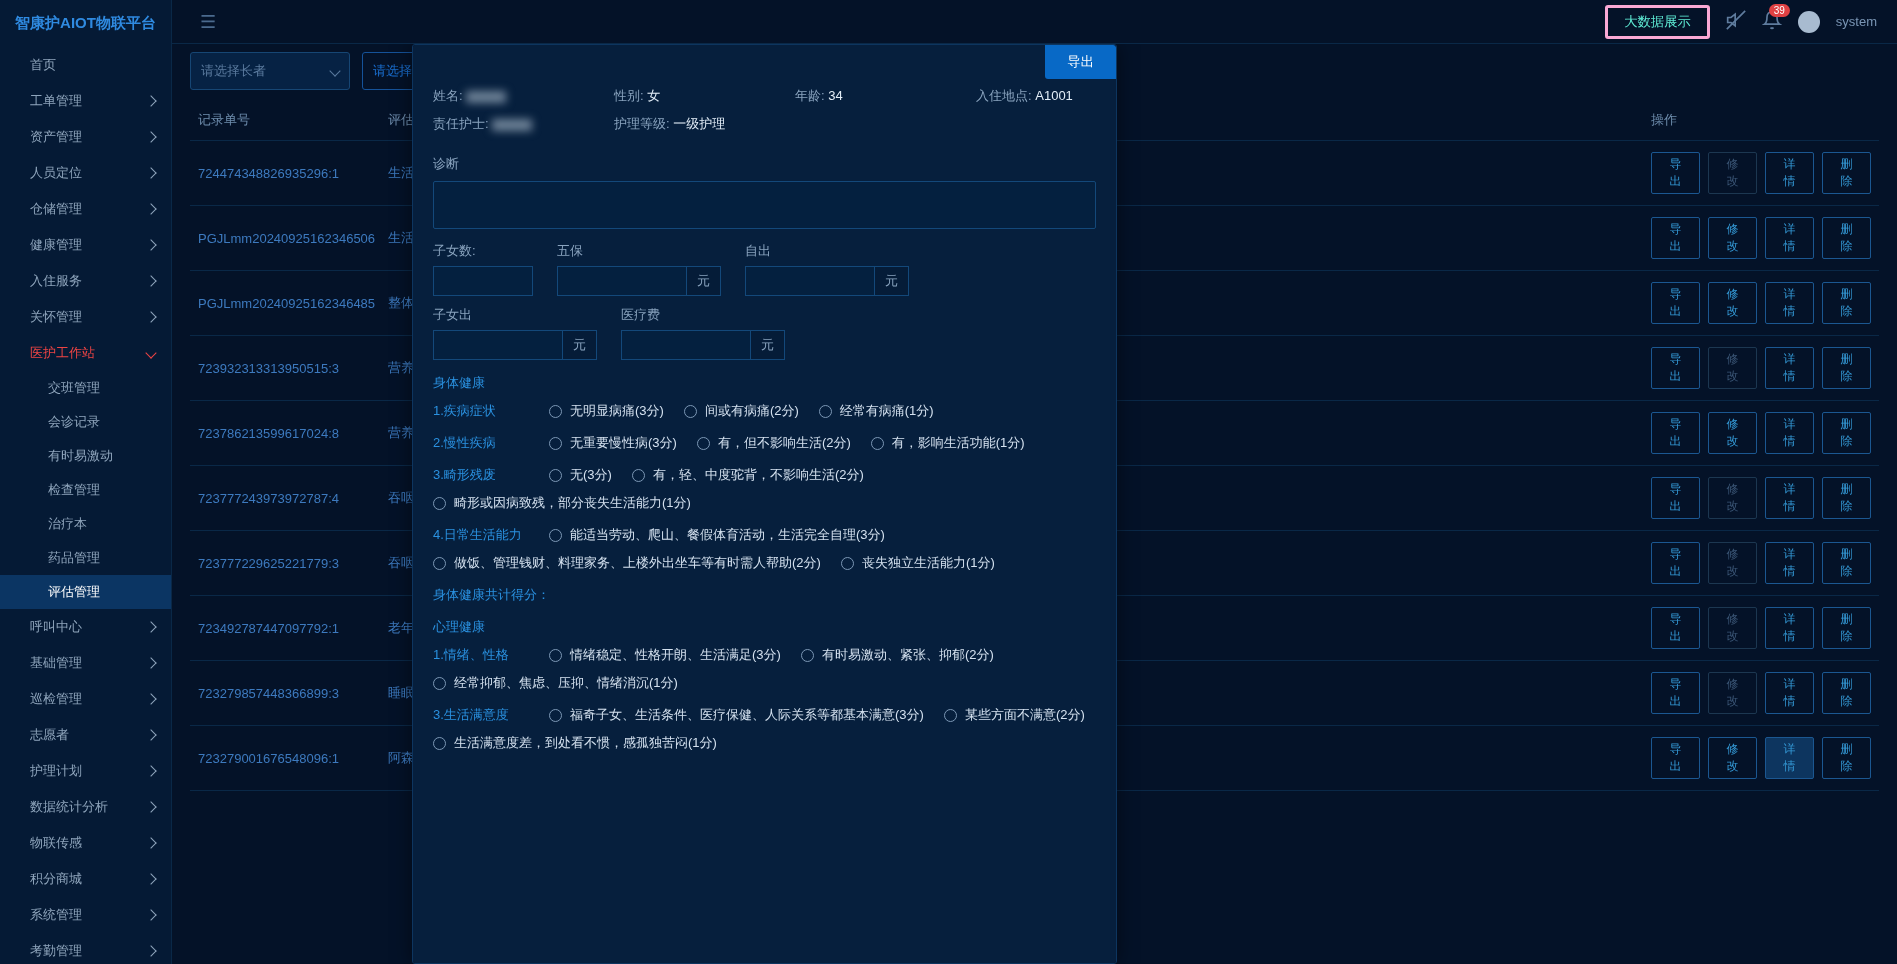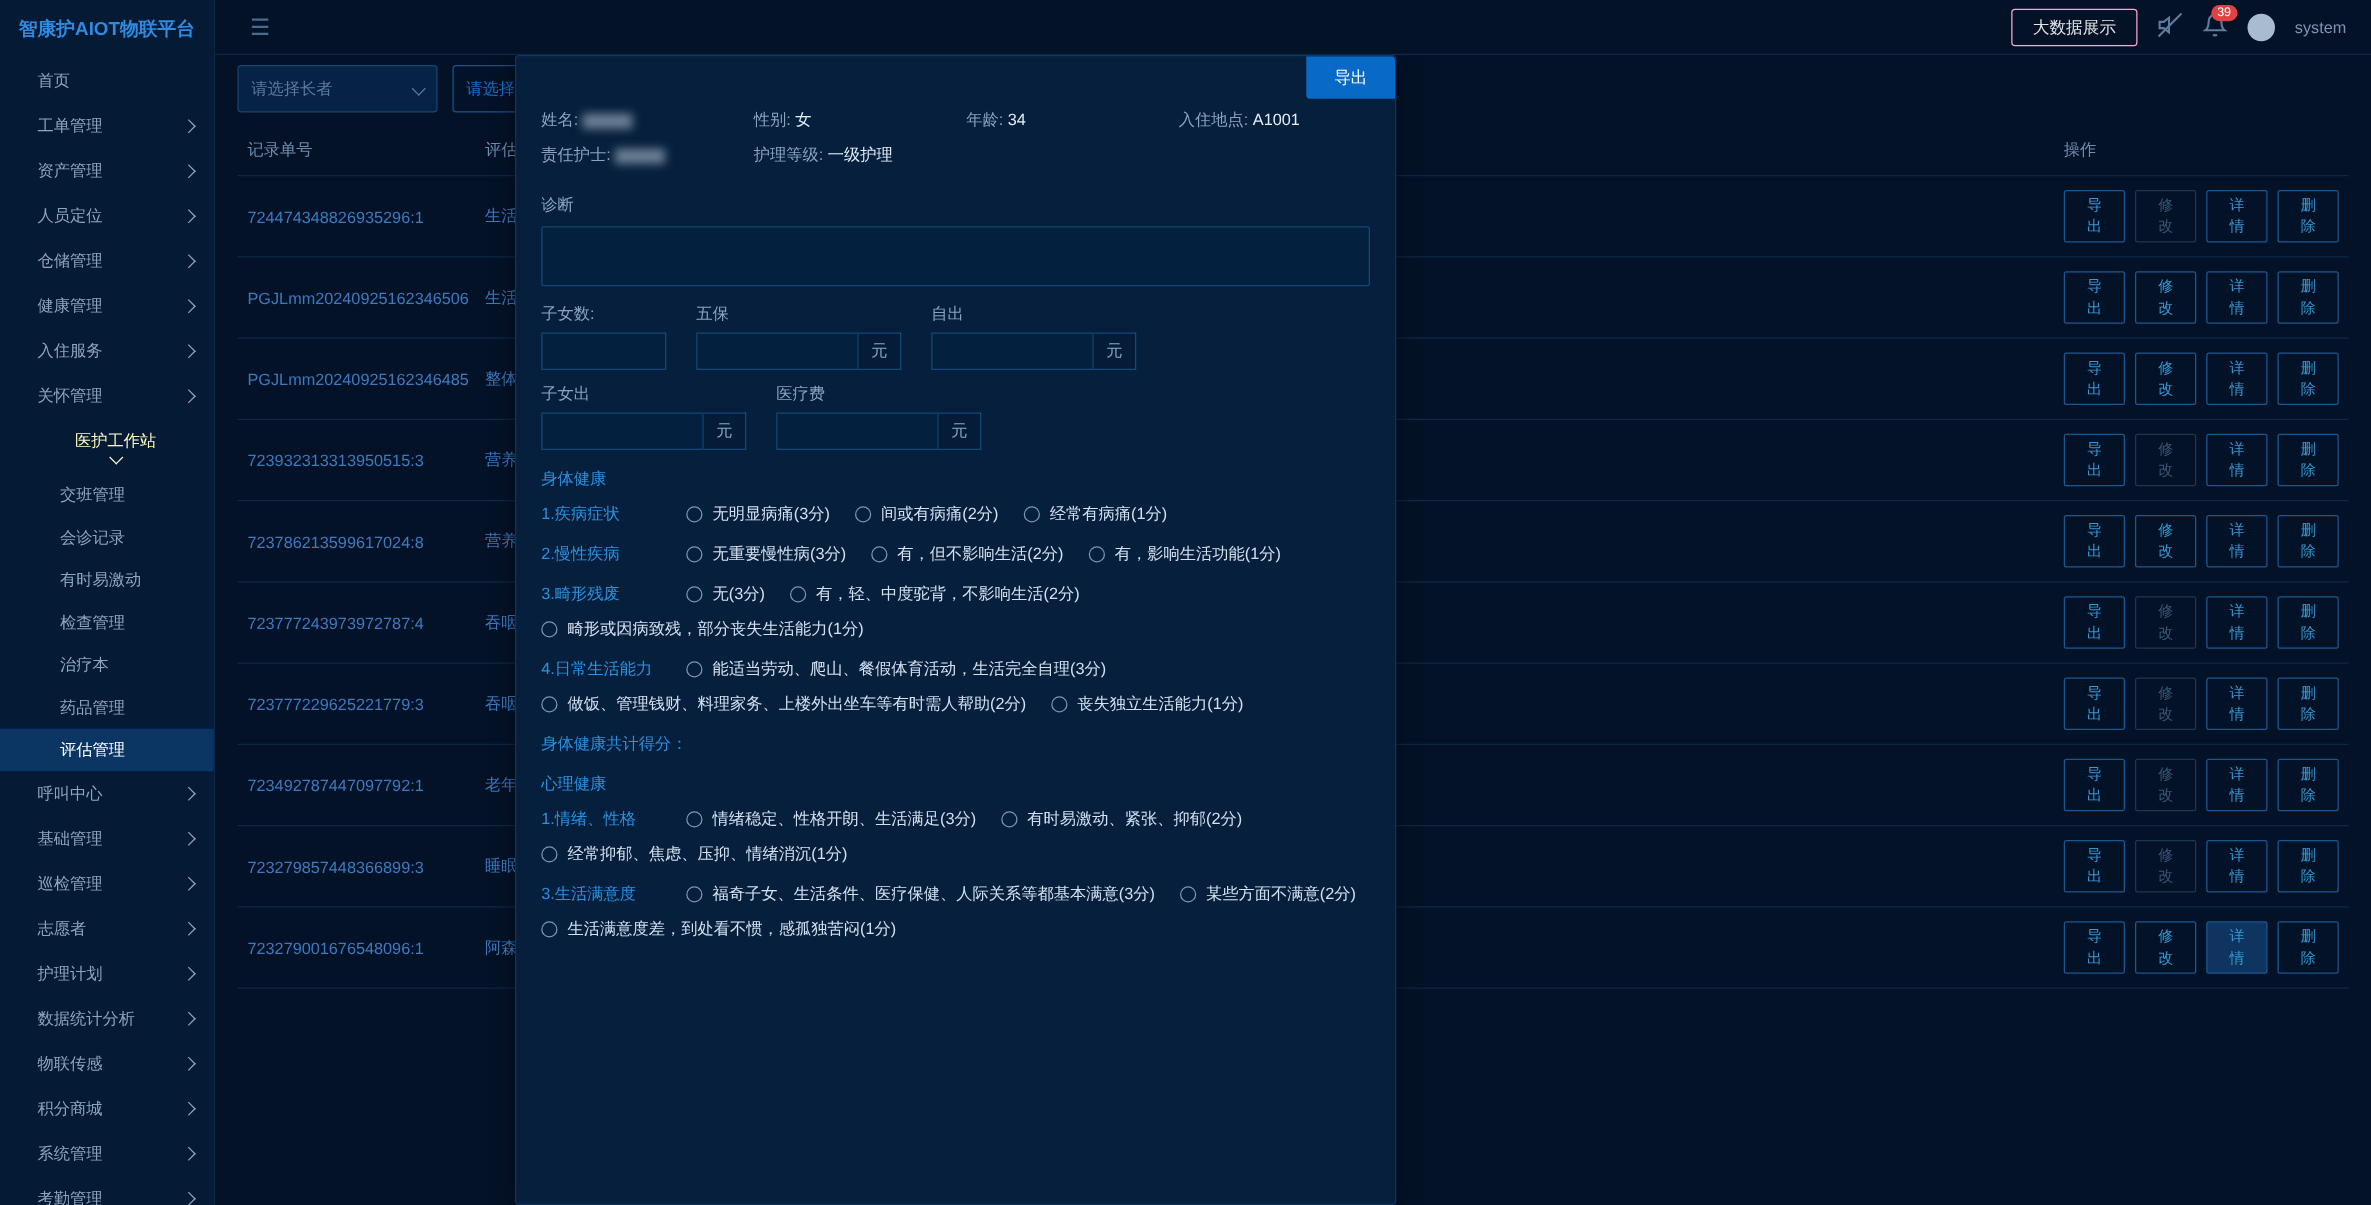--- a/index.html
+++ b/index.html
@@ -30,21 +30,21 @@
   text-align: center;
 }
 .menu-item {
   display: flex;
   align-items: center;
   justify-content: space-between;
   padding: 9px 16px 9px 30px;
   cursor: pointer;
   color: #8fa5bc;
 }
-.menu-item.expanded { color: #fef9c3; flex-direction: column; }
+.menu-item.expanded { color: #ef4444; }
 .sub-item {
   padding: 8px 16px 8px 48px;
   cursor: pointer;
   color: #8fa5bc;
 }
 .sub-item.active { background: #0b3563; color: #fff; }
 .chev { width: 8px; height: 8px; border-right: 1px solid currentColor; border-bottom: 1px solid currentColor; transform: rotate(-45deg); }
 .chev.down { transform: rotate(45deg); }
 
 
@@ -53,22 +53,22 @@
   height: 44px;
   display: flex;
   align-items: center;
   justify-content: flex-end;
   padding: 0 20px;
   gap: 16px;
   border-bottom: 1px solid #0a2847;
 }
 .hamburger { margin-right: auto; margin-left: 8px; color: #4b6a8e; cursor: pointer; font-size: 18px; }
 .big-data-btn {
-  border: 1px solid #f9a8d4;
-  color: #e5e5e5;
+  border: 3px solid #f9a8d4;
+  color: #5eead4;
   padding: 5px 16px;
   border-radius: 3px;
   cursor: pointer;
   background: transparent;
 }
 .top-icon { color: #5f7c9e; cursor: pointer; position: relative; }
 .badge {
   position: absolute;
   top: -6px; right: -8px;
   background: #e04143;
@@ -143,21 +143,21 @@
   position: absolute;
   top: 0; right: 0;
   background: #0869c6;
   color: #fff;
   border: none;
   padding: 8px 22px;
   cursor: pointer;
   border-radius: 0 3px 0 3px;
 }
 .modal-head { padding: 42px 20px 8px 20px; }
-.info-grid { display: grid; grid-template-columns: 170px 170px 170px 170px; gap: 10px 0; margin-bottom: 6px; }
+.info-grid { display: grid; grid-template-columns: 170px 170px 170px 170px; gap: 10px 11px; margin-bottom: 6px; }
 .info-item { color: #b9d0e5; }
 .info-item .lbl { color: #8aa4bf; }
 .info-item .val { color: #e3eef8; font-weight: 500; }
 .info-item .blur { filter: blur(4px); display:inline-block; width: 40px; height: 12px; background: #6d8196; vertical-align: middle;}
 
 .sect { padding: 8px 20px; }
 .sect-title { color: #2a91e0; margin: 14px 0 10px 0; font-size: 13px; }
 .ta {
   width: 100%;
   height: 48px;

